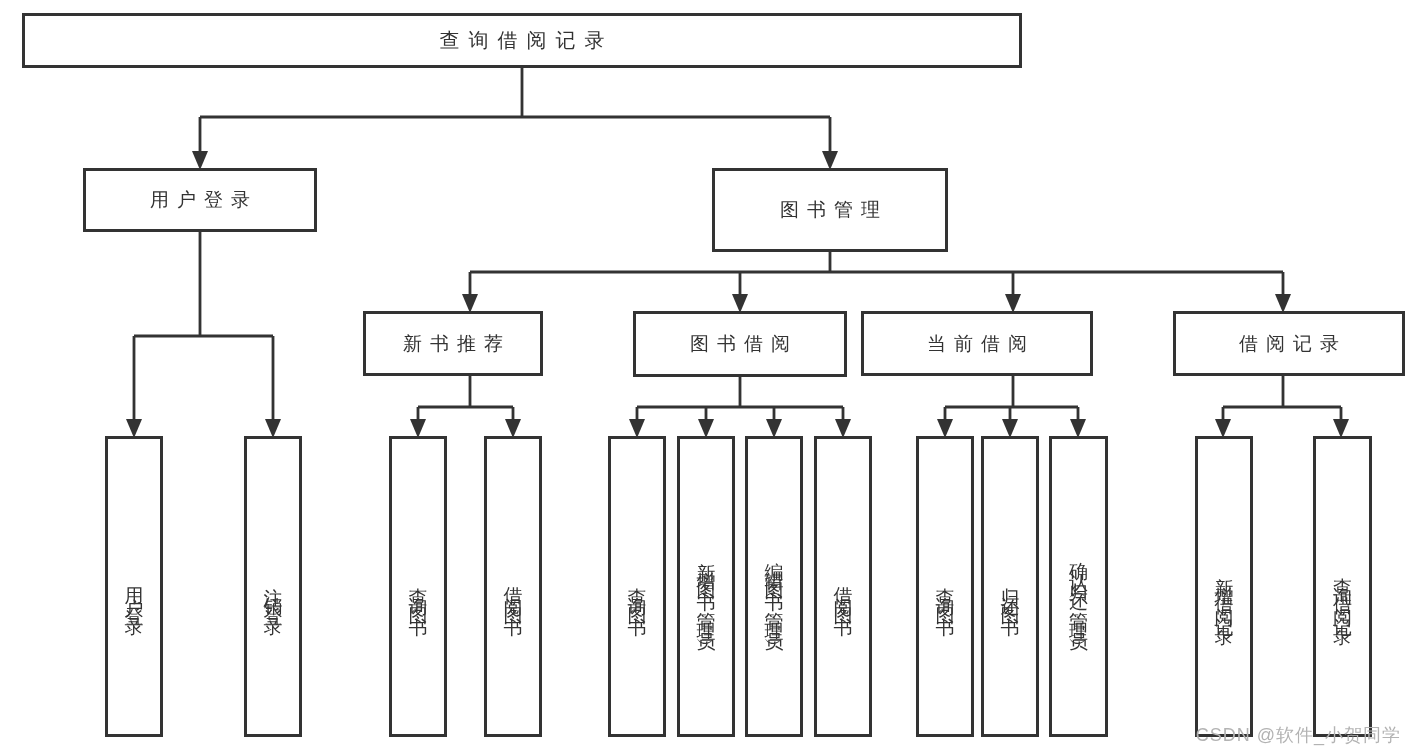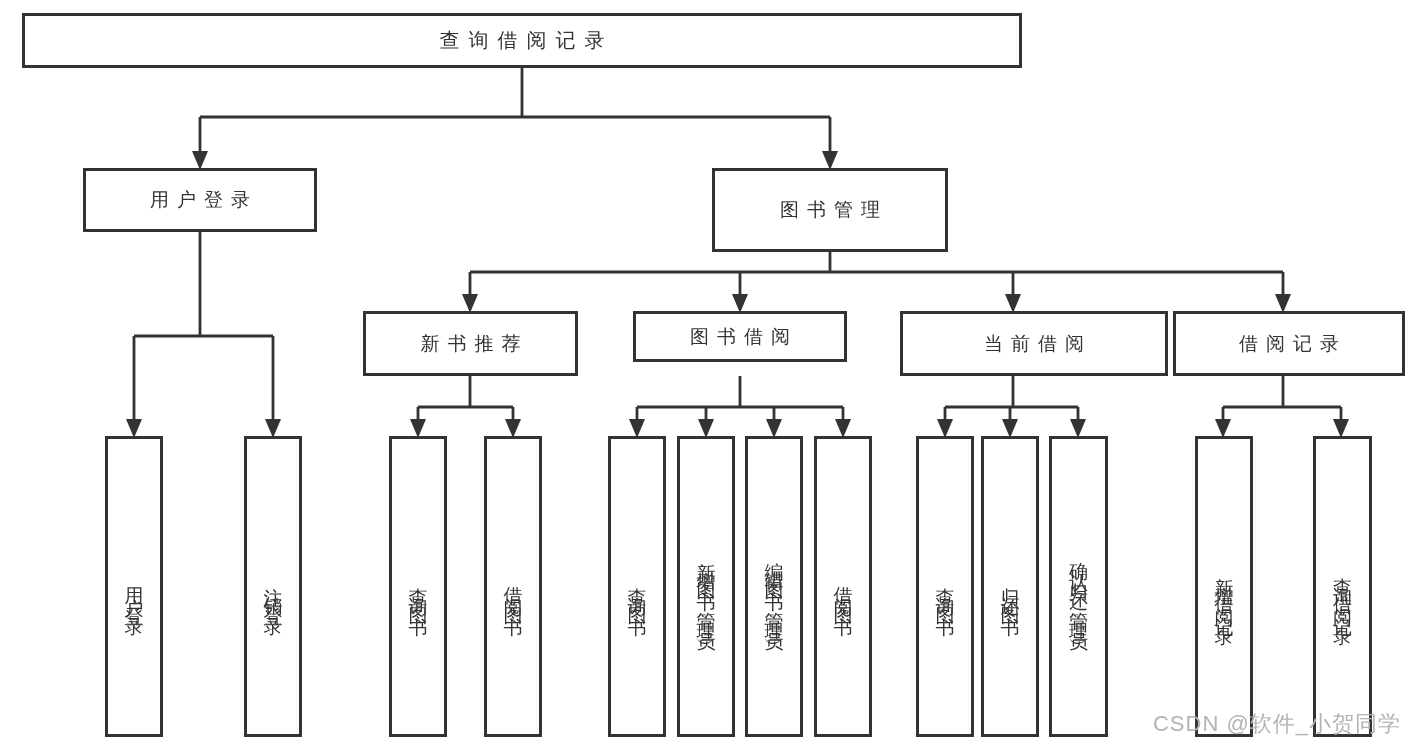--- a/index.html
+++ b/index.html
@@ -50,22 +50,22 @@
     text-orientation: mixed;
     font-size: 19px;
     letter-spacing: 10px;
     padding-top: 10px;
     white-space: nowrap;
     color: var(--text, #333333);
   }
   .watermark {
     position: absolute;
     right: 4px;
-    bottom: 8px;
-    font-size: 22px;
+    bottom: 0;
+    font-size: 18px;
     letter-spacing: 1px;
     color: var(--watermark, #b3b3b3);
     z-index: 2;
     white-space: nowrap;
   }
 </style>
 </head>
 <body>
 
 <div class="canvas">
@@ -117,27 +117,27 @@
     <span class="h-label title-label">查询借阅记录</span>
   </div>
 
   <div class="box" style="left:83px;top:168px;width:234px;height:64px">
     <span class="h-label">用户登录</span>
   </div>
   <div class="box" style="left:712px;top:168px;width:236px;height:84px">
     <span class="h-label">图书管理</span>
   </div>
 
-  <div class="box" style="left:363px;top:311px;width:215px;height:65px">
+  <div class="box" style="left:363px;top:311px;width:180px;height:65px">
     <span class="h-label">新书推荐</span>
   </div>
-  <div class="box" style="left:633px;top:311px;width:214px;height:51px">
+  <div class="box" style="left:633px;top:311px;width:214px;height:66px">
     <span class="h-label">图书借阅</span>
   </div>
-  <div class="box" style="left:900px;top:311px;width:268px;height:65px">
+  <div class="box" style="left:861px;top:311px;width:232px;height:65px">
     <span class="h-label">当前借阅</span>
   </div>
   <div class="box" style="left:1173px;top:311px;width:232px;height:65px">
     <span class="h-label">借阅记录</span>
   </div>
 
   <div class="box" style="left:105px;top:436px;width:58px;height:301px">
     <span class="v-label">用户登录</span>
   </div>
   <div class="box" style="left:244px;top:436px;width:58px;height:301px">

